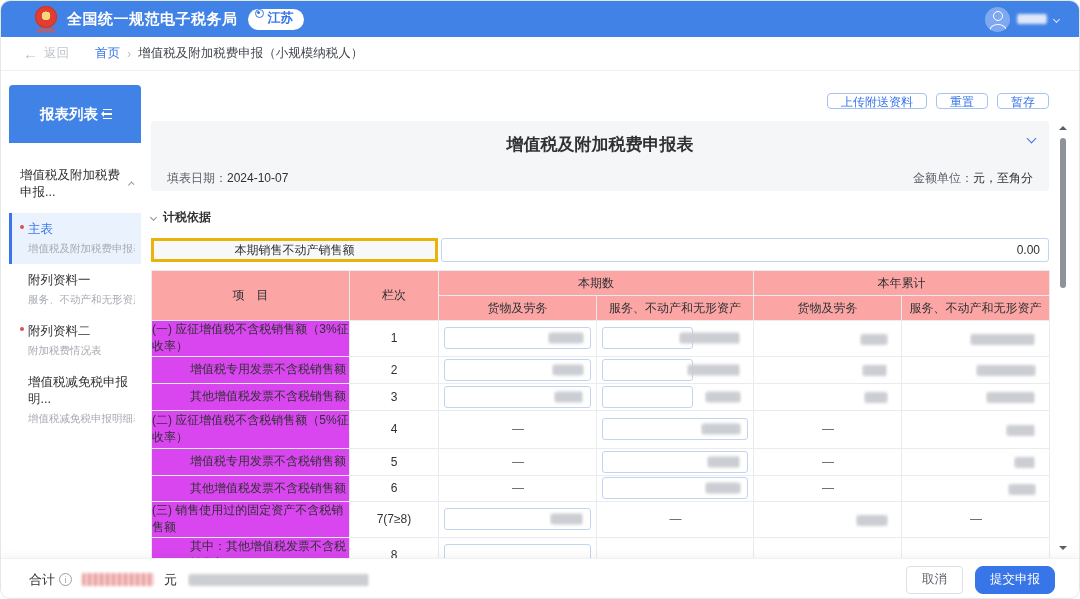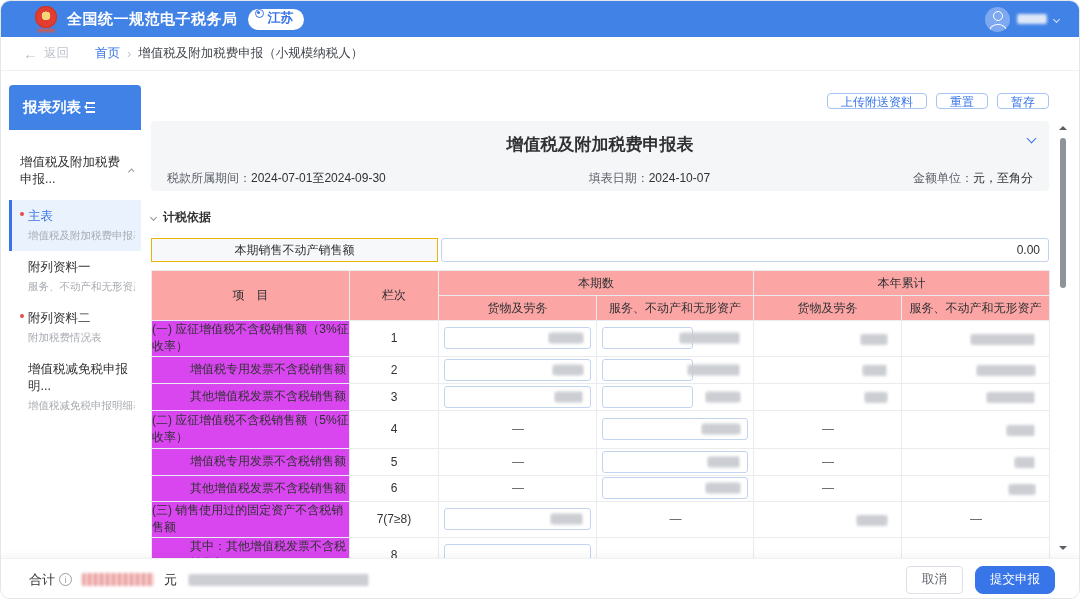--- a/index.html
+++ b/index.html
@@ -33,21 +33,21 @@
   .back-label{color:#c0c4cc;cursor:pointer;}
   .crumb-home{color:#3875e8;margin-left:26px;cursor:pointer;}
   .crumb-sep{color:#c0c4cc;margin:0 7px;}
   .crumb-current{color:#43464d;}
 
   
   .body{position:relative;height:487px;overflow:hidden;}
 
   
   .sidebar{position:absolute;left:8px;top:14px;width:132px;}
-  .side-head{height:45px;background:#4082e6;border-radius:4px 4px 0 0;color:#fff;display:flex;align-items:center;justify-content:flex-start;padding:0 12px 0 14px;font-size:14.5px;font-weight:bold;}
+  .side-head{height:58px;background:#4082e6;border-radius:4px 4px 0 0;color:#fff;display:flex;align-items:center;justify-content:center;padding:0 12px 0 14px;font-size:14.5px;font-weight:bold;}
   .fold-icon{position:relative;width:14px;height:11px;display:inline-block;cursor:pointer;}
   .fold-icon i{position:absolute;right:0;width:9px;height:1.6px;background:#fff;}
   .fold-icon i:nth-child(1){top:0;} .fold-icon i:nth-child(2){top:4.6px;} .fold-icon i:nth-child(3){top:9.2px;}
   .fold-icon b{position:absolute;left:0;top:2.2px;border:3.4px solid transparent;border-right-color:#fff;}
   .side-group{display:flex;align-items:center;justify-content:center;padding:24px 8px 12px 11px;font-size:12.5px;color:#303133;cursor:pointer;}
   .side-group .chev{color:#909399;}
   .side-item{position:relative;padding:8px 6px 8px 19px;cursor:pointer;}
   .side-item .si-title{font-size:12.5px;color:#303133;position:relative;}
   .side-item .si-sub{font-size:10.5px;color:#a8abb2;margin-top:4px;white-space:nowrap;overflow:hidden;}
   .side-item.active{background:#eaf2fd;}
@@ -60,21 +60,21 @@
   .toolbar{margin-top:22px;display:flex;justify-content:flex-end;gap:9px;}
   .toolbar button{height:16px;padding:0 13px;background:#fff;border:1px solid #a6c3f2;border-radius:4px;color:#3875e8;font-size:12px;cursor:pointer;font-family:inherit;}
   .title-panel{position:relative;margin-top:12px;height:70px;background:#f5f6f8;border-radius:4px;}
   .form-title{margin:0;padding-top:12px;text-align:center;font-size:17px;font-weight:bold;color:#303133;}
   .title-chev{position:absolute;right:14px;top:14px;color:#3875e8;cursor:pointer;}
   .meta-row{display:flex;justify-content:space-between;padding:14px 16px 0 16px;font-size:12px;color:#5a5e66;}
   .meta-row b{font-weight:normal;color:#303133;}
   .section-head{margin-top:18px;display:flex;align-items:center;gap:7px;font-size:12px;font-weight:bold;color:#303133;}
   .section-head .chev{color:#909399;cursor:pointer;}
   .estate-row{display:flex;margin-top:12px;height:24px;}
-  .estate-row .lbl{width:287px;background:#f7f8fa;border:1px solid #eab308;font-size:12px;color:#303133;display:flex;align-items:center;justify-content:center;}
+  .estate-row .lbl{width:287px;background:#f7f8fa;border:3px solid #eab308;font-size:12px;color:#303133;display:flex;align-items:center;justify-content:center;}
   .estate-row input{flex:1;margin-left:3px;height:24px;border:1px solid #c2d4f0;border-radius:3px;font-size:12px;color:#303133;text-align:right;padding:0 8px;font-family:inherit;outline:none;}
 
   
   table.decl{margin-top:8px;width:898px;border-collapse:collapse;table-layout:fixed;}
   table.decl td,table.decl th{border:1px solid #e9ebef;font-size:12px;color:#303133;padding:0;}
   table.decl th{font-weight:normal;background:#fca5a5;}
   td.lblcell{background:#d946ef;padding:2px 8px 2px 12px;line-height:1.45;}
   td.lblcell.ind{padding-left:38px;}
   td.nocell{text-align:center;}
   td.valcell{position:relative;}
@@ -171,21 +171,20 @@
       <div class="toolbar">
         <button>上传附送资料</button>
         <button>重置</button>
         <button>暂存</button>
       </div>
 
       <section class="title-panel">
         <h1 class="form-title">增值税及附加税费申报表</h1>
         <span class="title-chev chev down"></span>
         <div class="meta-row">
-          <span><span>税款所属期间：</span><b>2024-07-01至2024-09-30</b></span>
           <span><span>填表日期：</span><b>2024-10-07</b></span>
           <span><span>金额单位：</span><b>元，至角分</b></span>
         </div>
       </section>
 
       <div class="section-head">
         <span class="chev down small"></span>
         <span>计税依据</span>
       </div>
 

